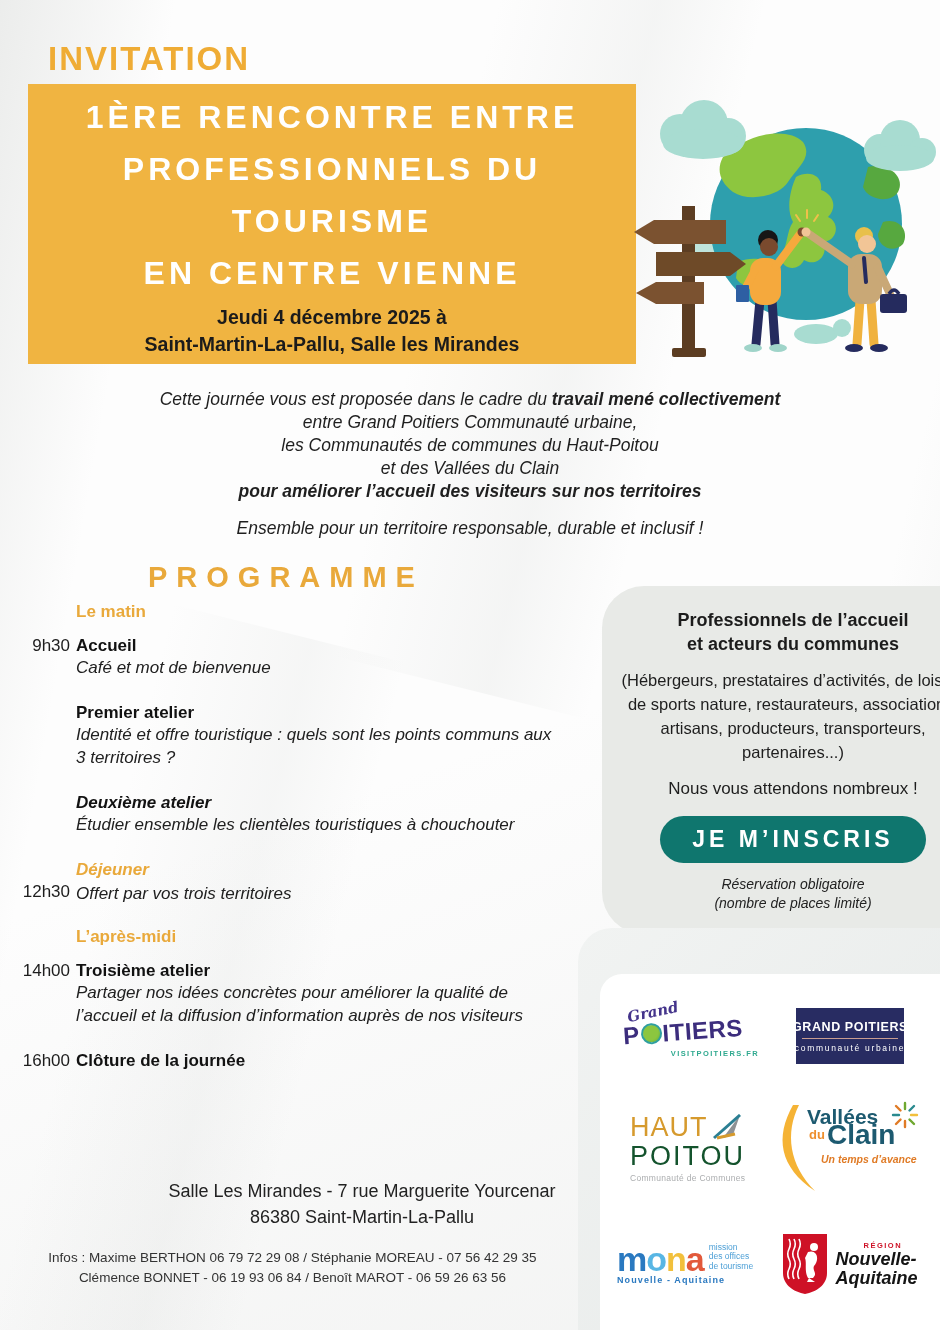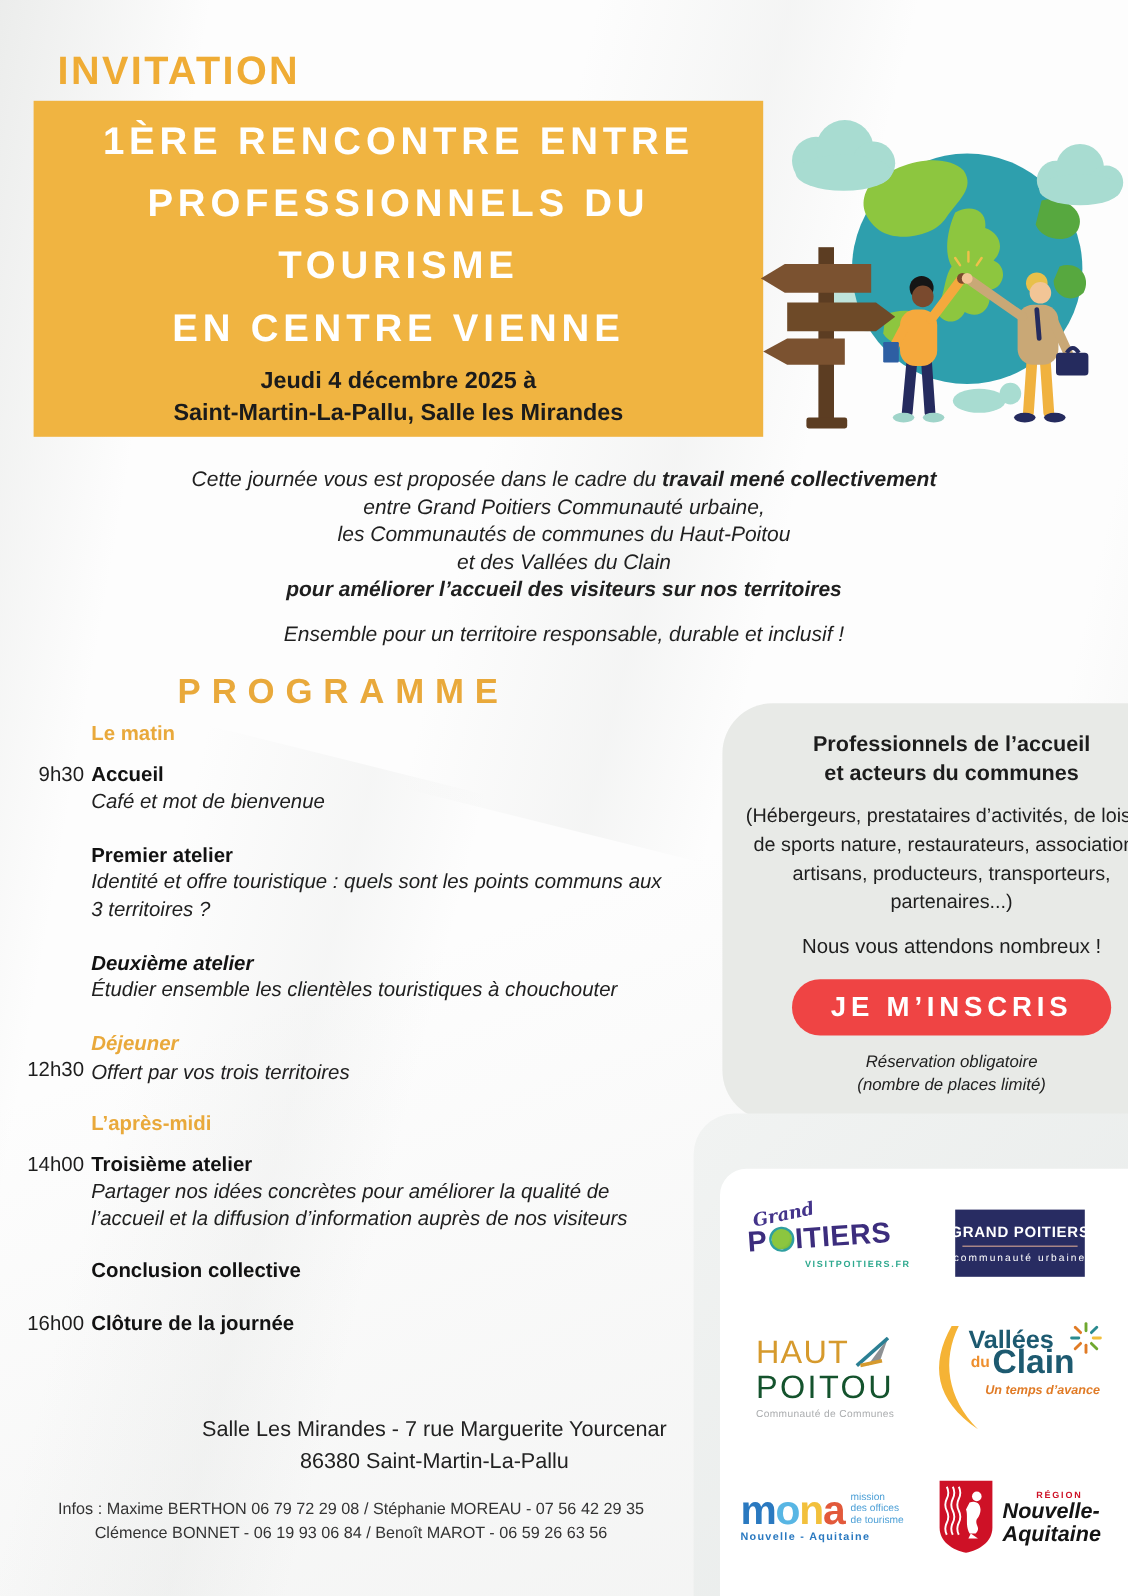--- a/index.html
+++ b/index.html
@@ -43,21 +43,21 @@
 
   
   .venue{position:absolute;left:0;top:1178px;width:724px;text-align:center;font-size:18px;color:#222;line-height:26px;}
   .contacts{position:absolute;left:0;top:1248px;width:585px;text-align:center;font-size:13.5px;color:#333;line-height:20px;}
 
   
   .gray-panel{position:absolute;left:602px;top:586px;width:382px;height:348px;background:#E8EAE7;border-radius:42px 0 0 42px;box-sizing:border-box;padding:22px 16px 0;text-align:center;}
   .aud-title{font-size:18px;font-weight:600;color:#1c1c1c;line-height:24px;}
   .aud-body{margin-top:12px;font-size:16.5px;color:#1e1e1e;line-height:24px;}
   .aud-note{margin-top:15px;font-size:17px;color:#1e1e1e;}
-  .cta-btn{display:inline-block;margin-top:17px;background:#ef4444;color:#fff;font-size:23px;font-weight:800;letter-spacing:4px;padding:10px 32px;border-radius:28px;border:none;cursor:pointer;font-family:"Liberation Sans",sans-serif;}
+  .cta-btn{display:inline-block;margin-top:17px;background:#0f766e;color:#fff;font-size:23px;font-weight:800;letter-spacing:4px;padding:10px 32px;border-radius:28px;border:none;cursor:pointer;font-family:"Liberation Sans",sans-serif;}
   .cta-note{margin-top:12px;font-style:italic;font-size:14px;color:#222;line-height:19px;}
 
   .gray-backdrop{position:absolute;left:578px;top:928px;width:362px;height:402px;border-radius:34px 0 0 0;background:linear-gradient(135deg,#f1f3f2,#e7eae9);}
   .logos-panel{position:absolute;left:600px;top:974px;width:340px;height:356px;background:#fff;border-radius:22px 0 0 0;box-sizing:border-box;
     display:grid;grid-template-columns:1fr 1fr;grid-template-rows:72px 104px 80px;row-gap:24px;align-items:center;justify-items:center;padding:26px 10px 0;}
 
   
   .lg-vp{position:relative;width:138px;height:62px;}
   .vp-grand{position:absolute;left:6px;top:-2px;font-family:"DejaVu Serif",serif;font-style:italic;font-weight:700;font-size:15px;color:#44348B;transform:rotate(-12deg);}
   .vp-main{position:absolute;left:2px;top:13px;font-size:24px;font-weight:800;color:#3C2D7D;transform:rotate(-4deg);letter-spacing:.5px;white-space:nowrap;}
@@ -220,24 +220,20 @@
     <div class="p-label mt22">L’après-midi</div>
 
     <div class="row mt14">
       <div class="time">14h00</div>
       <div>
         <div class="p-title">Troisième atelier</div>
         <div class="p-desc">Partager nos idées concrètes pour améliorer la qualité de l’accueil et la diffusion d’information auprès de nos visiteurs</div>
       </div>
     </div>
 
-    <div class="row mt22">
-      <div class="time"></div>
-      <div class="p-title">Conclusion collective</div>
-    </div>
 
     <div class="row mt24">
       <div class="time">16h00</div>
       <div class="p-title">Clôture de la journée</div>
     </div>
   </div>
 
   <div class="venue">
     <div>Salle Les Mirandes - 7 rue Marguerite Yourcenar</div>
     <div>86380 Saint-Martin-La-Pallu</div>

